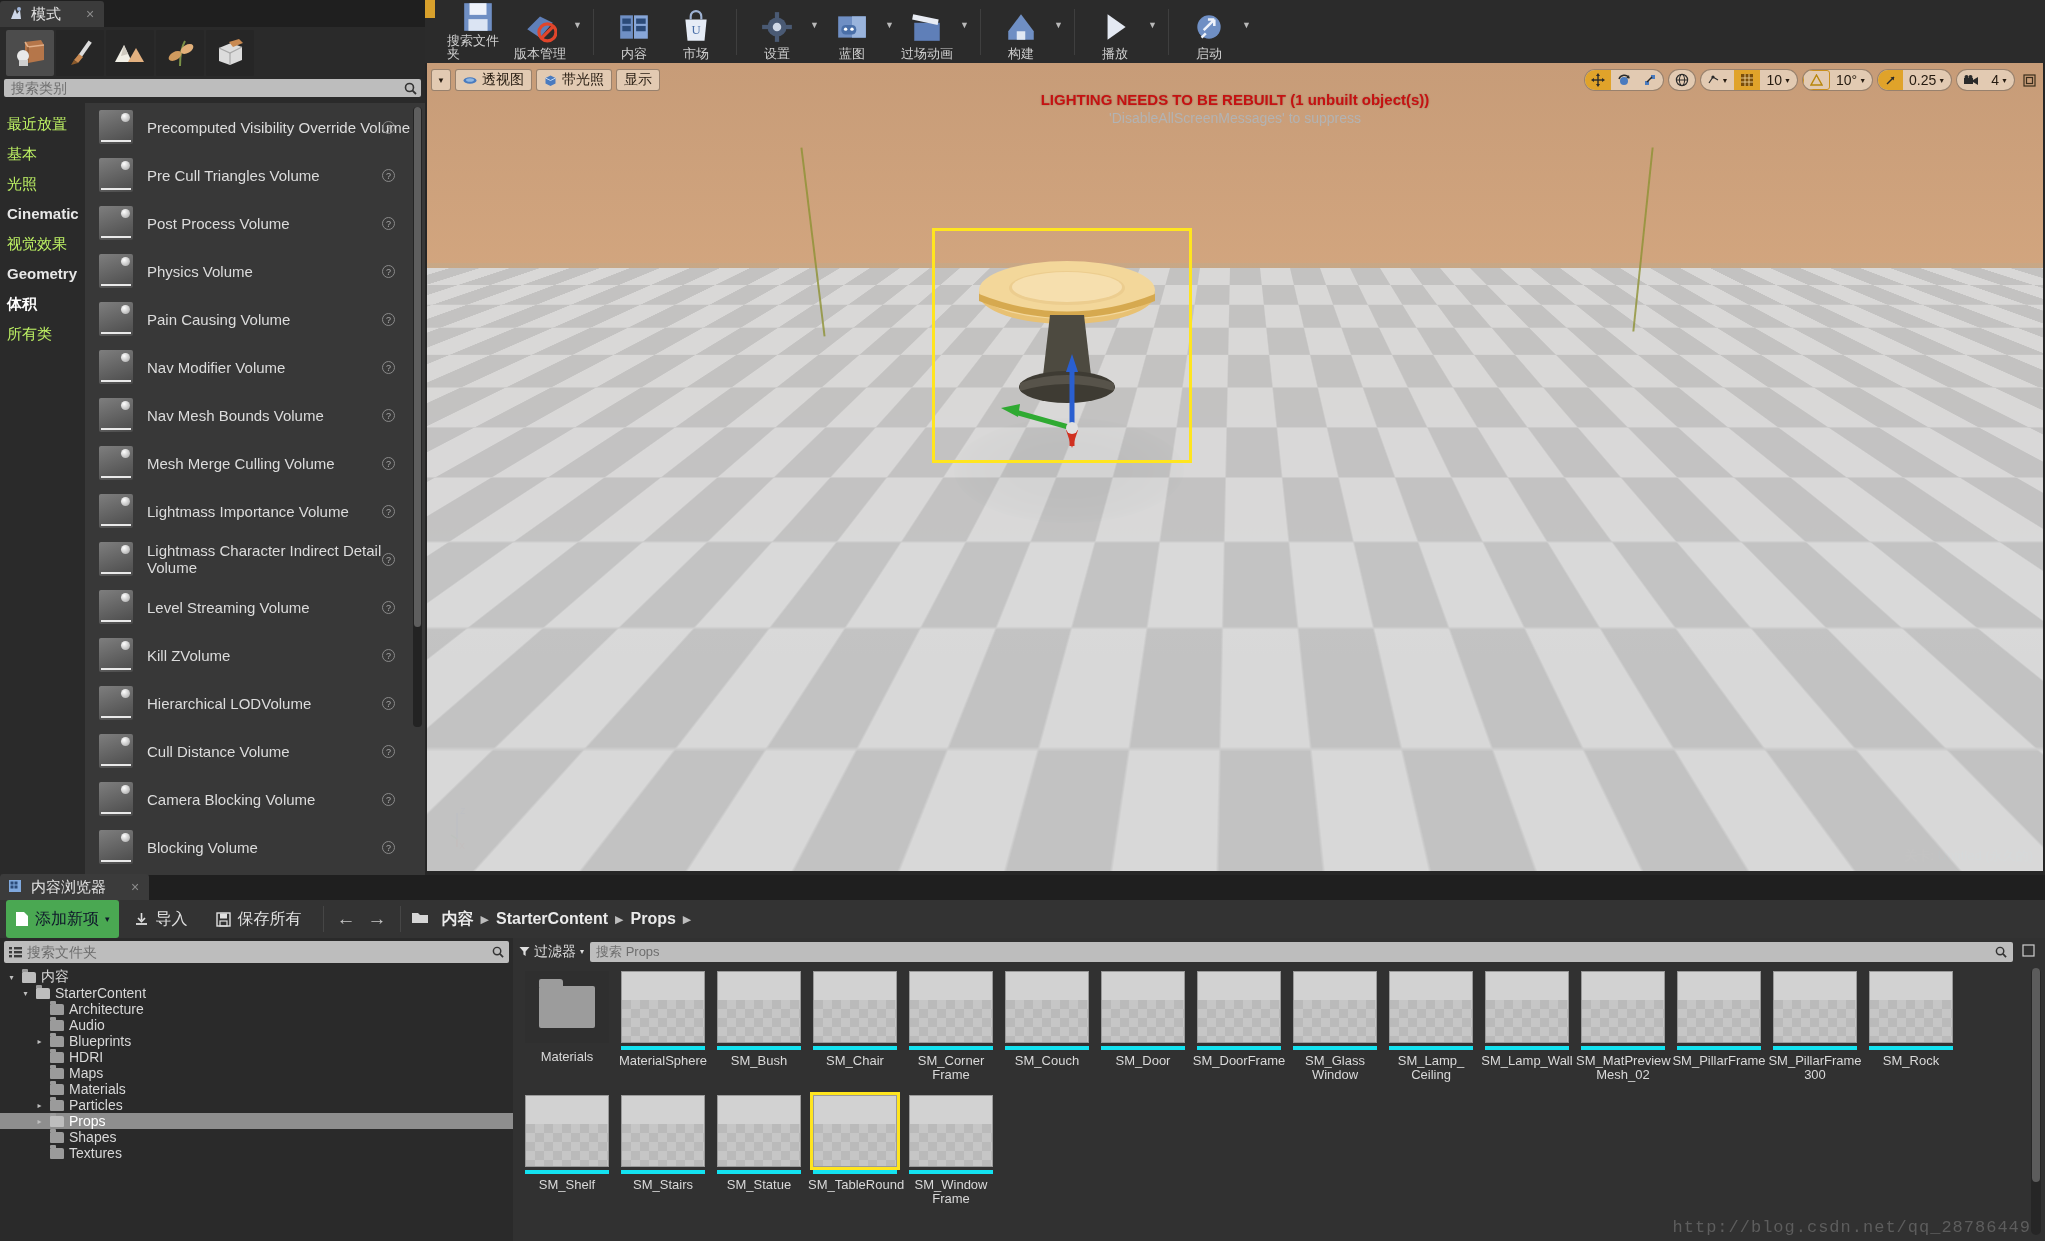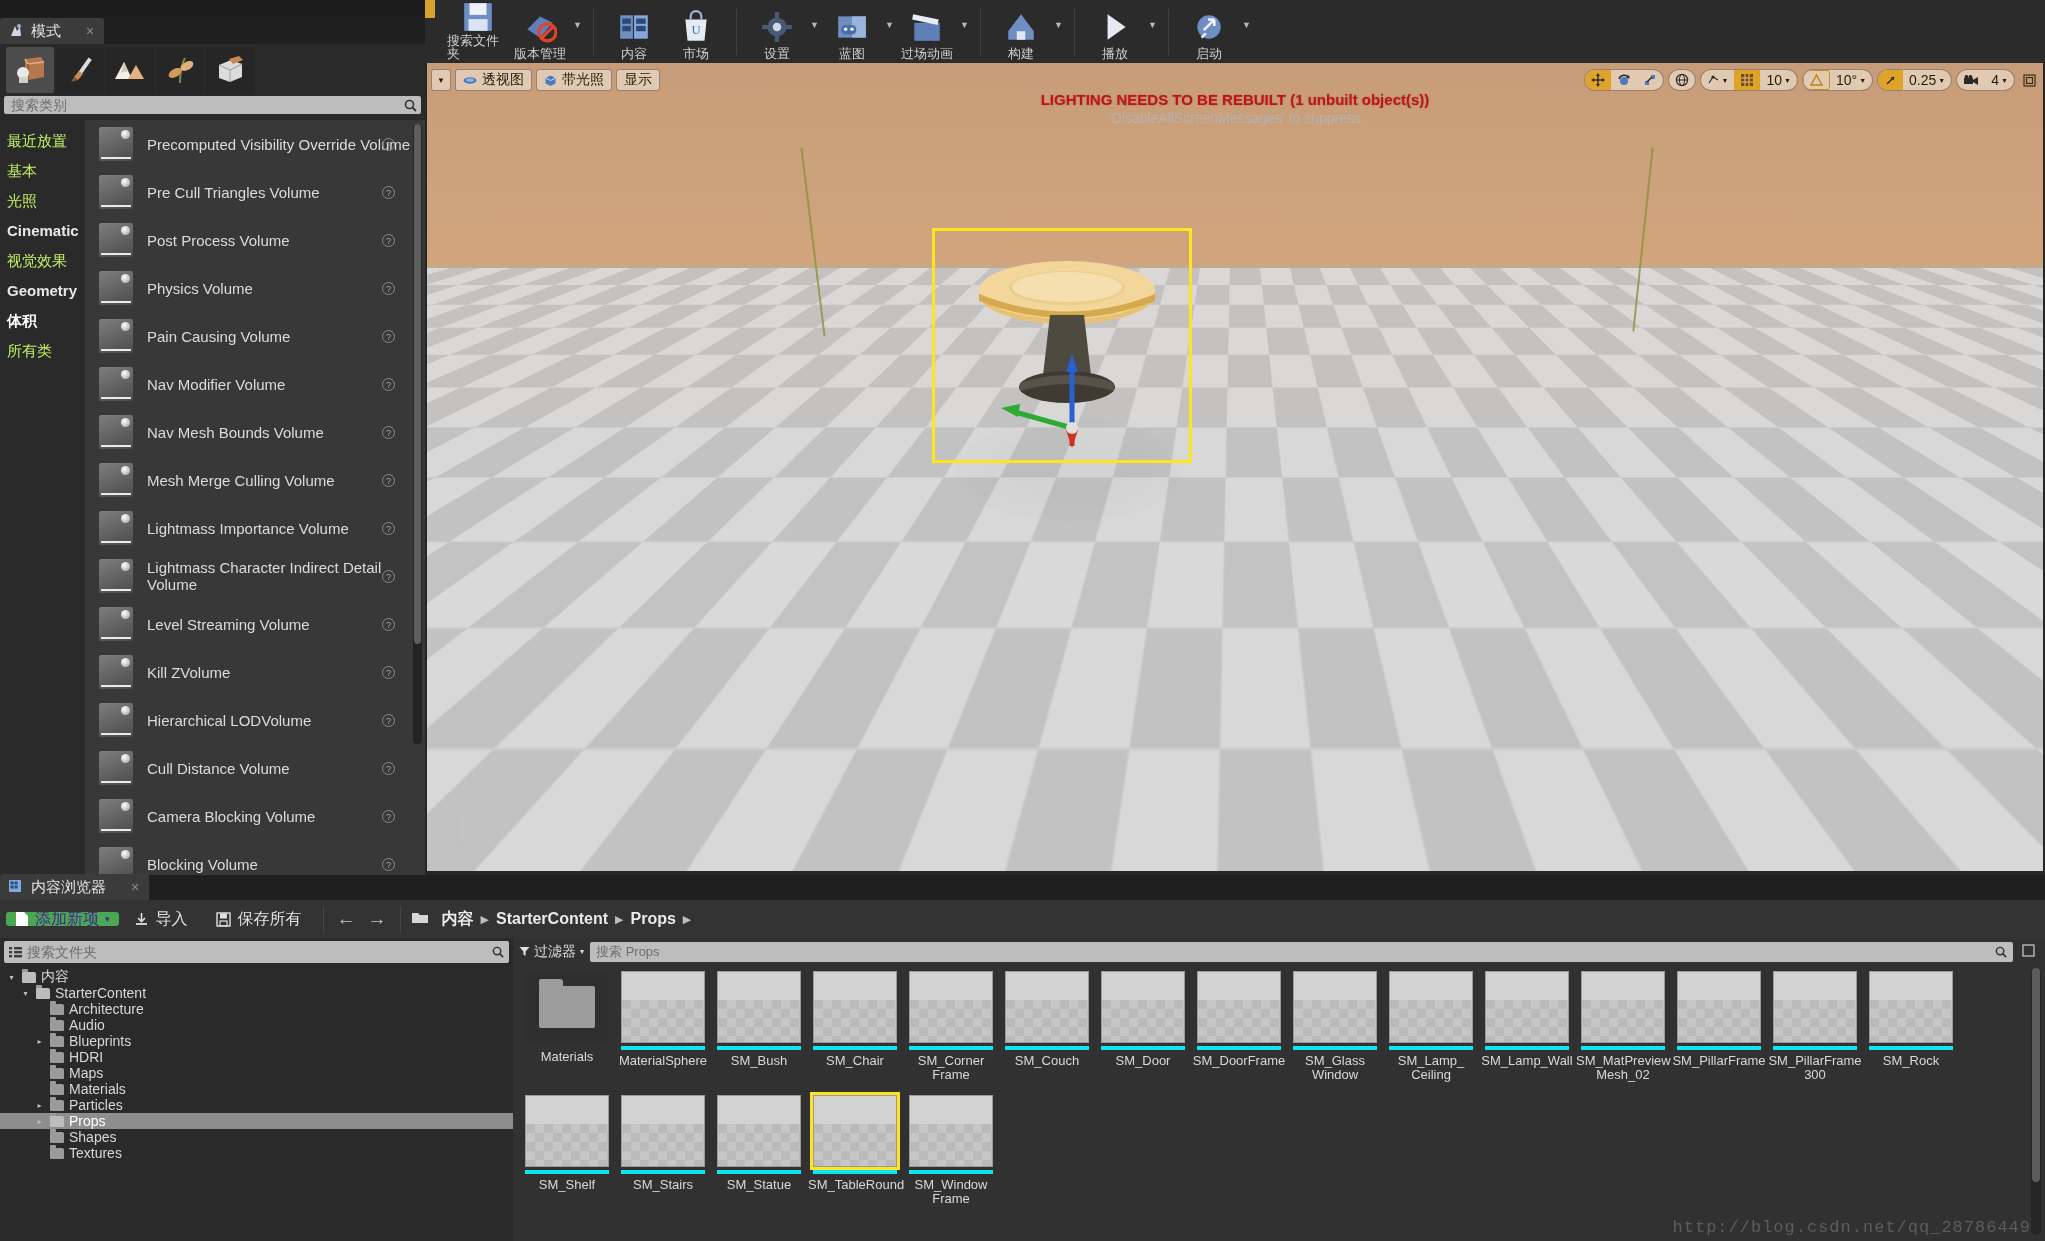--- a/index.html
+++ b/index.html
@@ -9,21 +9,21 @@
     font-family:"Liberation Sans", sans-serif;
     font-size:15px; color:#d6d6d6;
     -webkit-font-smoothing:antialiased;
   }
   .app { position:relative; width:2045px; height:1241px; }
 
   
   .top-area { position:absolute; left:0; top:0; width:2045px; height:875px; }
 
   
-  .modes-panel { position:absolute; left:0; top:17px; width:425px; height:875px; background:#2a2a2a; }
+  .modes-panel { position:absolute; left:0; top:0; width:425px; height:875px; background:#2a2a2a; }
   .tabbar { height:27px; background:#1f1f1f; display:flex; align-items:flex-end; }
   .tab {
     height:26px; background:#3b3b3b; display:flex; align-items:center; gap:7px;
     padding:0 10px 0 8px; border-top-left-radius:3px; border-top-right-radius:3px;
     font-size:15px; color:#e2e2e2;
   }
   .tab .tclose { color:#8d8d8d; font-size:14px; margin-left:18px; }
   .tab-icon { width:16px; height:16px; position:relative; }
 
   .mode-buttons { height:51px; background:#2a2a2a; display:flex; gap:2px; padding:3px 0 2px 6px; }
@@ -105,22 +105,22 @@
     background:radial-gradient(ellipse at 50% 50%, rgba(0,0,0,.95) 30%, rgba(0,0,0,.5) 62%, rgba(0,0,0,0) 78%); }
 
   .vp-footer { position:absolute; right:10px; bottom:6px; font-size:13px; color:#e8dcd0; }
   .vp-footer b { color:#6fd3ee; font-weight:normal; }
   .axis-ind { position:absolute; left:22px; bottom:22px; width:40px; height:44px; }
 
   
   .cb { position:absolute; left:0; top:875px; width:2045px; height:366px; background:#2a2a2a; }
   .cb-tabbar { height:25px; background:#1f1f1f; display:flex; align-items:flex-end; }
   .cb-toolbar { height:38px; background:#333333; display:flex; align-items:center; padding-left:6px; gap:2px; }
-  .btn-add { height:14px; background:#4aa852; border-radius:3px; display:flex; align-items:center; gap:6px;
-    padding:0 9px; color:#4c1d95; font-size:16px; }
+  .btn-add { height:38px; background:#4aa852; border-radius:3px; display:flex; align-items:center; gap:6px;
+    padding:0 9px; color:#0f172a; font-size:16px; }
   .cb-tbtn { height:27px; display:flex; align-items:center; gap:7px; padding:0 13px; font-size:16px; color:#e0e0e0; }
   .cb-vsep { width:1px; height:26px; background:#464646; margin:0 6px; }
   .navarrow { font-size:19px; color:#c9c9c9; padding:0 5px; }
   .crumb { font-size:16px; font-weight:bold; color:#eaeaea; padding:0 5px; }
   .crumb-sep { color:#bdbdbd; font-size:11px; padding:0 2px; }
 
   .cb-body { position:absolute; left:0; top:63px; right:0; bottom:0; display:flex; }
   .cb-left { width:513px; background:#2a2a2a; position:relative; }
   .folder-search { height:22px; margin:3px 4px 0 4px; background:#bdbdbd; border-radius:2px; display:flex;
     align-items:center; padding:0 5px; gap:5px; }

